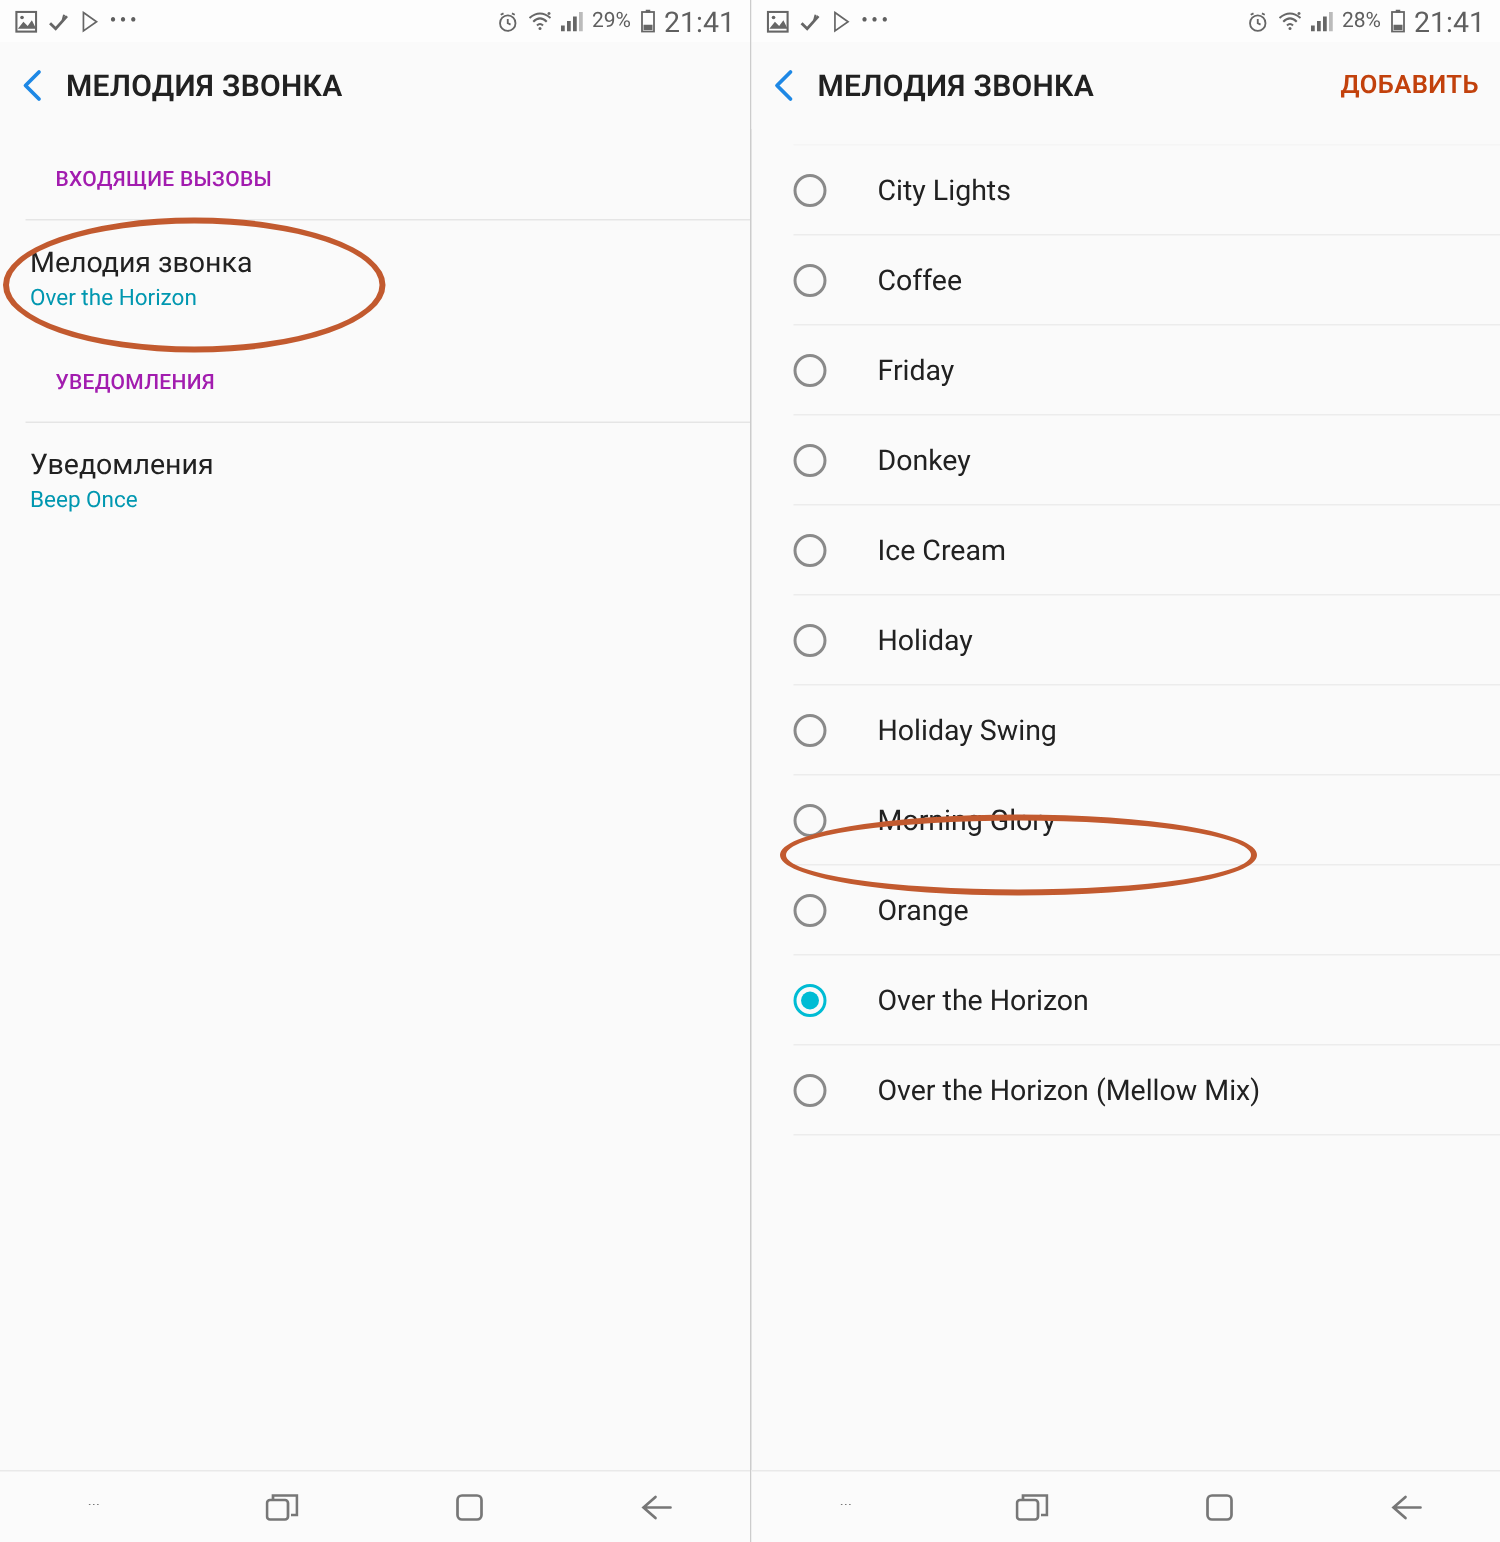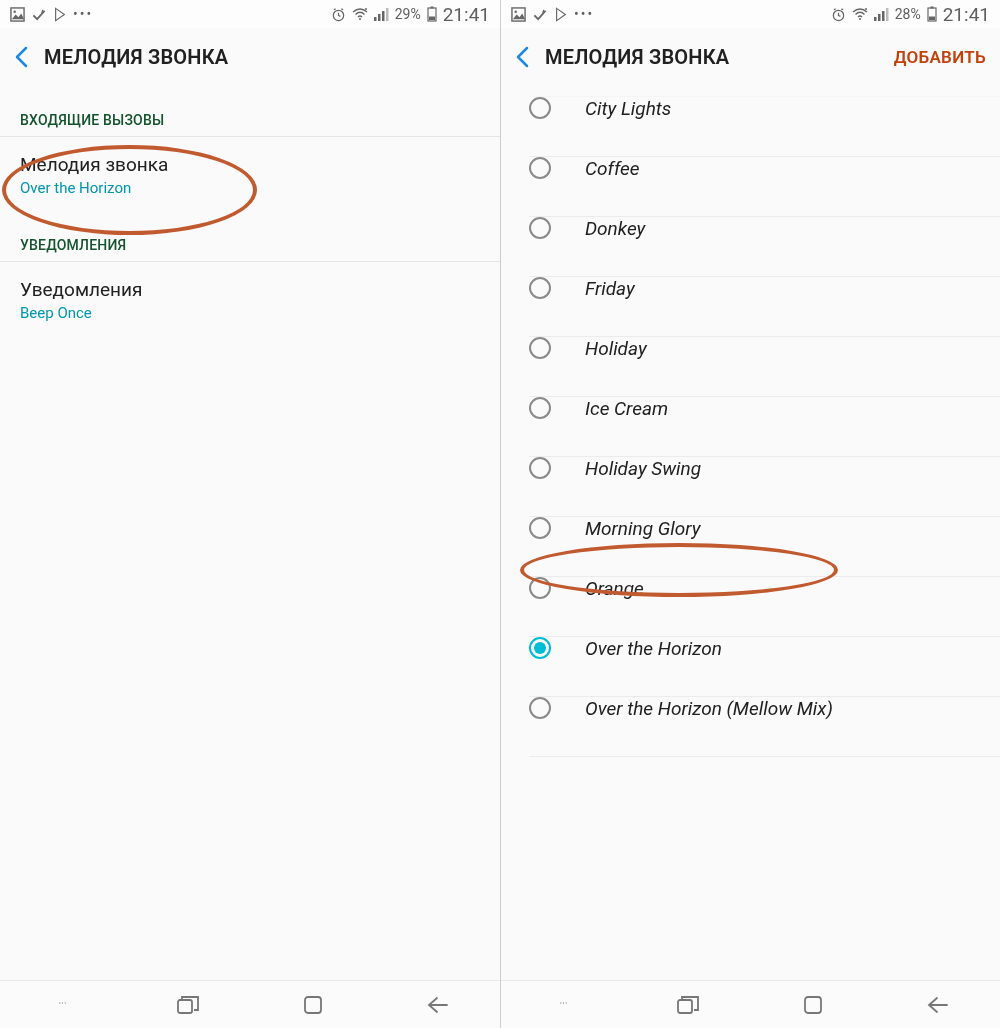--- a/index.html
+++ b/index.html
@@ -61,26 +61,27 @@
   .header-action {
     color: #c2410c;
     font-size: 17px;
     font-weight: 600;
     cursor: pointer;
     letter-spacing: 0.3px;
   }
   
   .content { flex: 1; overflow: hidden; position: relative; }
   .section-label {
-    color: #14532d;
+    color: #a21caf;
     font-size: 14px;
     font-weight: 500;
-    padding: 26px 20px 8px 20px;
+    padding: 26px 20px 18px 20px;
     border-bottom: 1px solid #e5e5e5;
     letter-spacing: 0.2px;
+    margin-left: 17px;
   }
   .setting-item {
     padding: 16px 20px 14px 20px;
     cursor: pointer;
     position: relative;
   }
   .setting-title {
     font-size: 19px;
     color: #212121;
     margin-bottom: 3px;
@@ -92,26 +93,25 @@
   
   .ringtone-list { padding-left: 28px; }
   .cut-item {
     border-bottom: 1px solid #ececec;
     padding: 0 0 10px 58px;
     font-size: 19px;
     color: #212121;
   }
   .ringtone-item {
     display: flex;
-    align-items: flex-start;
+    align-items: center;
     border-bottom: 1px solid #ececec;
     cursor: pointer;
     position: relative;
     min-height: 60px;
-    font-style: italic;
   }
   .radio {
     width: 22px;
     height: 22px;
     border: 2px solid #8a8a8a;
     border-radius: 50%;
     margin-right: 34px;
     flex-shrink: 0;
     position: relative;
   }
@@ -374,33 +374,33 @@
     <div class="ringtone-item">
           <div class="radio"></div>
           <span class="ringtone-label">City Lights</span>
         </div>
         <div class="ringtone-item">
           <div class="radio"></div>
           <span class="ringtone-label">Coffee</span>
         </div>
         <div class="ringtone-item">
           <div class="radio"></div>
+          <span class="ringtone-label">Friday</span>
+        </div>
+        <div class="ringtone-item">
+          <div class="radio"></div>
           <span class="ringtone-label">Donkey</span>
         </div>
         <div class="ringtone-item">
           <div class="radio"></div>
-          <span class="ringtone-label">Friday</span>
+          <span class="ringtone-label">Ice Cream</span>
         </div>
         <div class="ringtone-item">
           <div class="radio"></div>
           <span class="ringtone-label">Holiday</span>
-        </div>
-        <div class="ringtone-item">
-          <div class="radio"></div>
-          <span class="ringtone-label">Ice Cream</span>
         </div>
         <div class="ringtone-item">
           <div class="radio"></div>
           <span class="ringtone-label">Holiday Swing</span>
         </div>
         <div class="ringtone-item">
           <div class="radio"></div>
           <span class="ringtone-label">Morning Glory</span>
         </div>
         <div class="ringtone-item">

